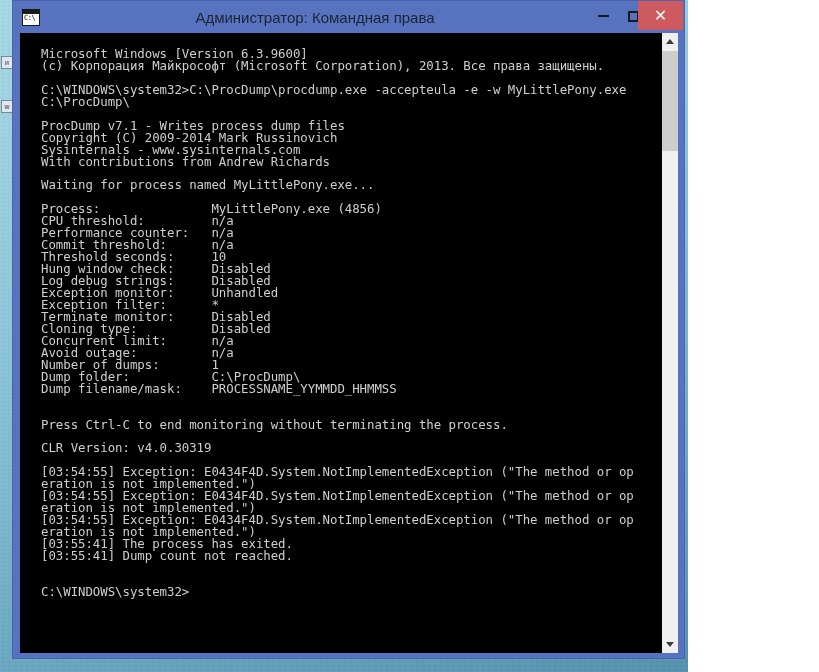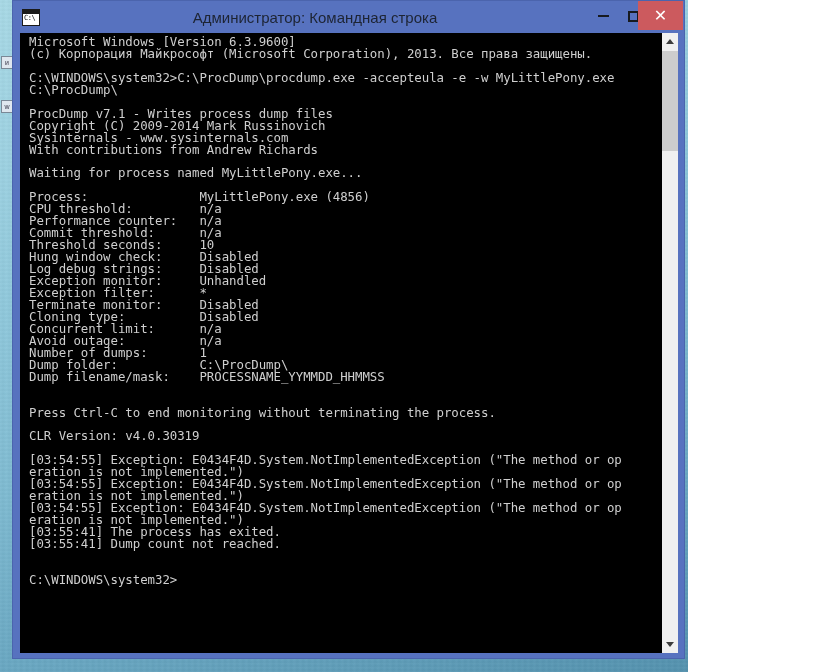--- a/index.html
+++ b/index.html
@@ -161,21 +161,21 @@
     padding: 3px 0 0 9px;
     box-sizing: border-box;
   }
   #console-text {
     font-family: "DejaVu Sans Mono", "Liberation Mono", monospace;
     font-size: 12.4px;
     line-height: 11.95px;
     color: #cfcfcf;
     white-space: pre;
     letter-spacing: -0.05px;
-    margin: 0;
+    margin: 12px;
   }
 
   
   #scrollbar {
     width: 17px;
     flex: 0 0 17px;
     background: #f0f0f0;
     position: relative;
     border-left: 1px solid #000;
     box-sizing: border-box;
@@ -218,21 +218,21 @@
   <div class="desk-icon" style="top:100px">w</div>
 </div>
 
 <div id="window">
 
   <div id="titlebar">
     <div id="titlebar-icon">
       <span class="bar"></span>
       <span class="glyph">C:\</span>
     </div>
-    <div id="title-text">Администратор: Командная строка</div>
+    <div id="title-text">Администратор: Командная права</div>
 
     <div class="winbtn" id="btn-min">
       <i class="mglyph"></i>
     </div>
     <div class="winbtn" id="btn-max">
       <i class="xglyph"></i>
     </div>
     <div class="winbtn" id="btn-close">
       <span class="cglyph">✕</span>
     </div>

